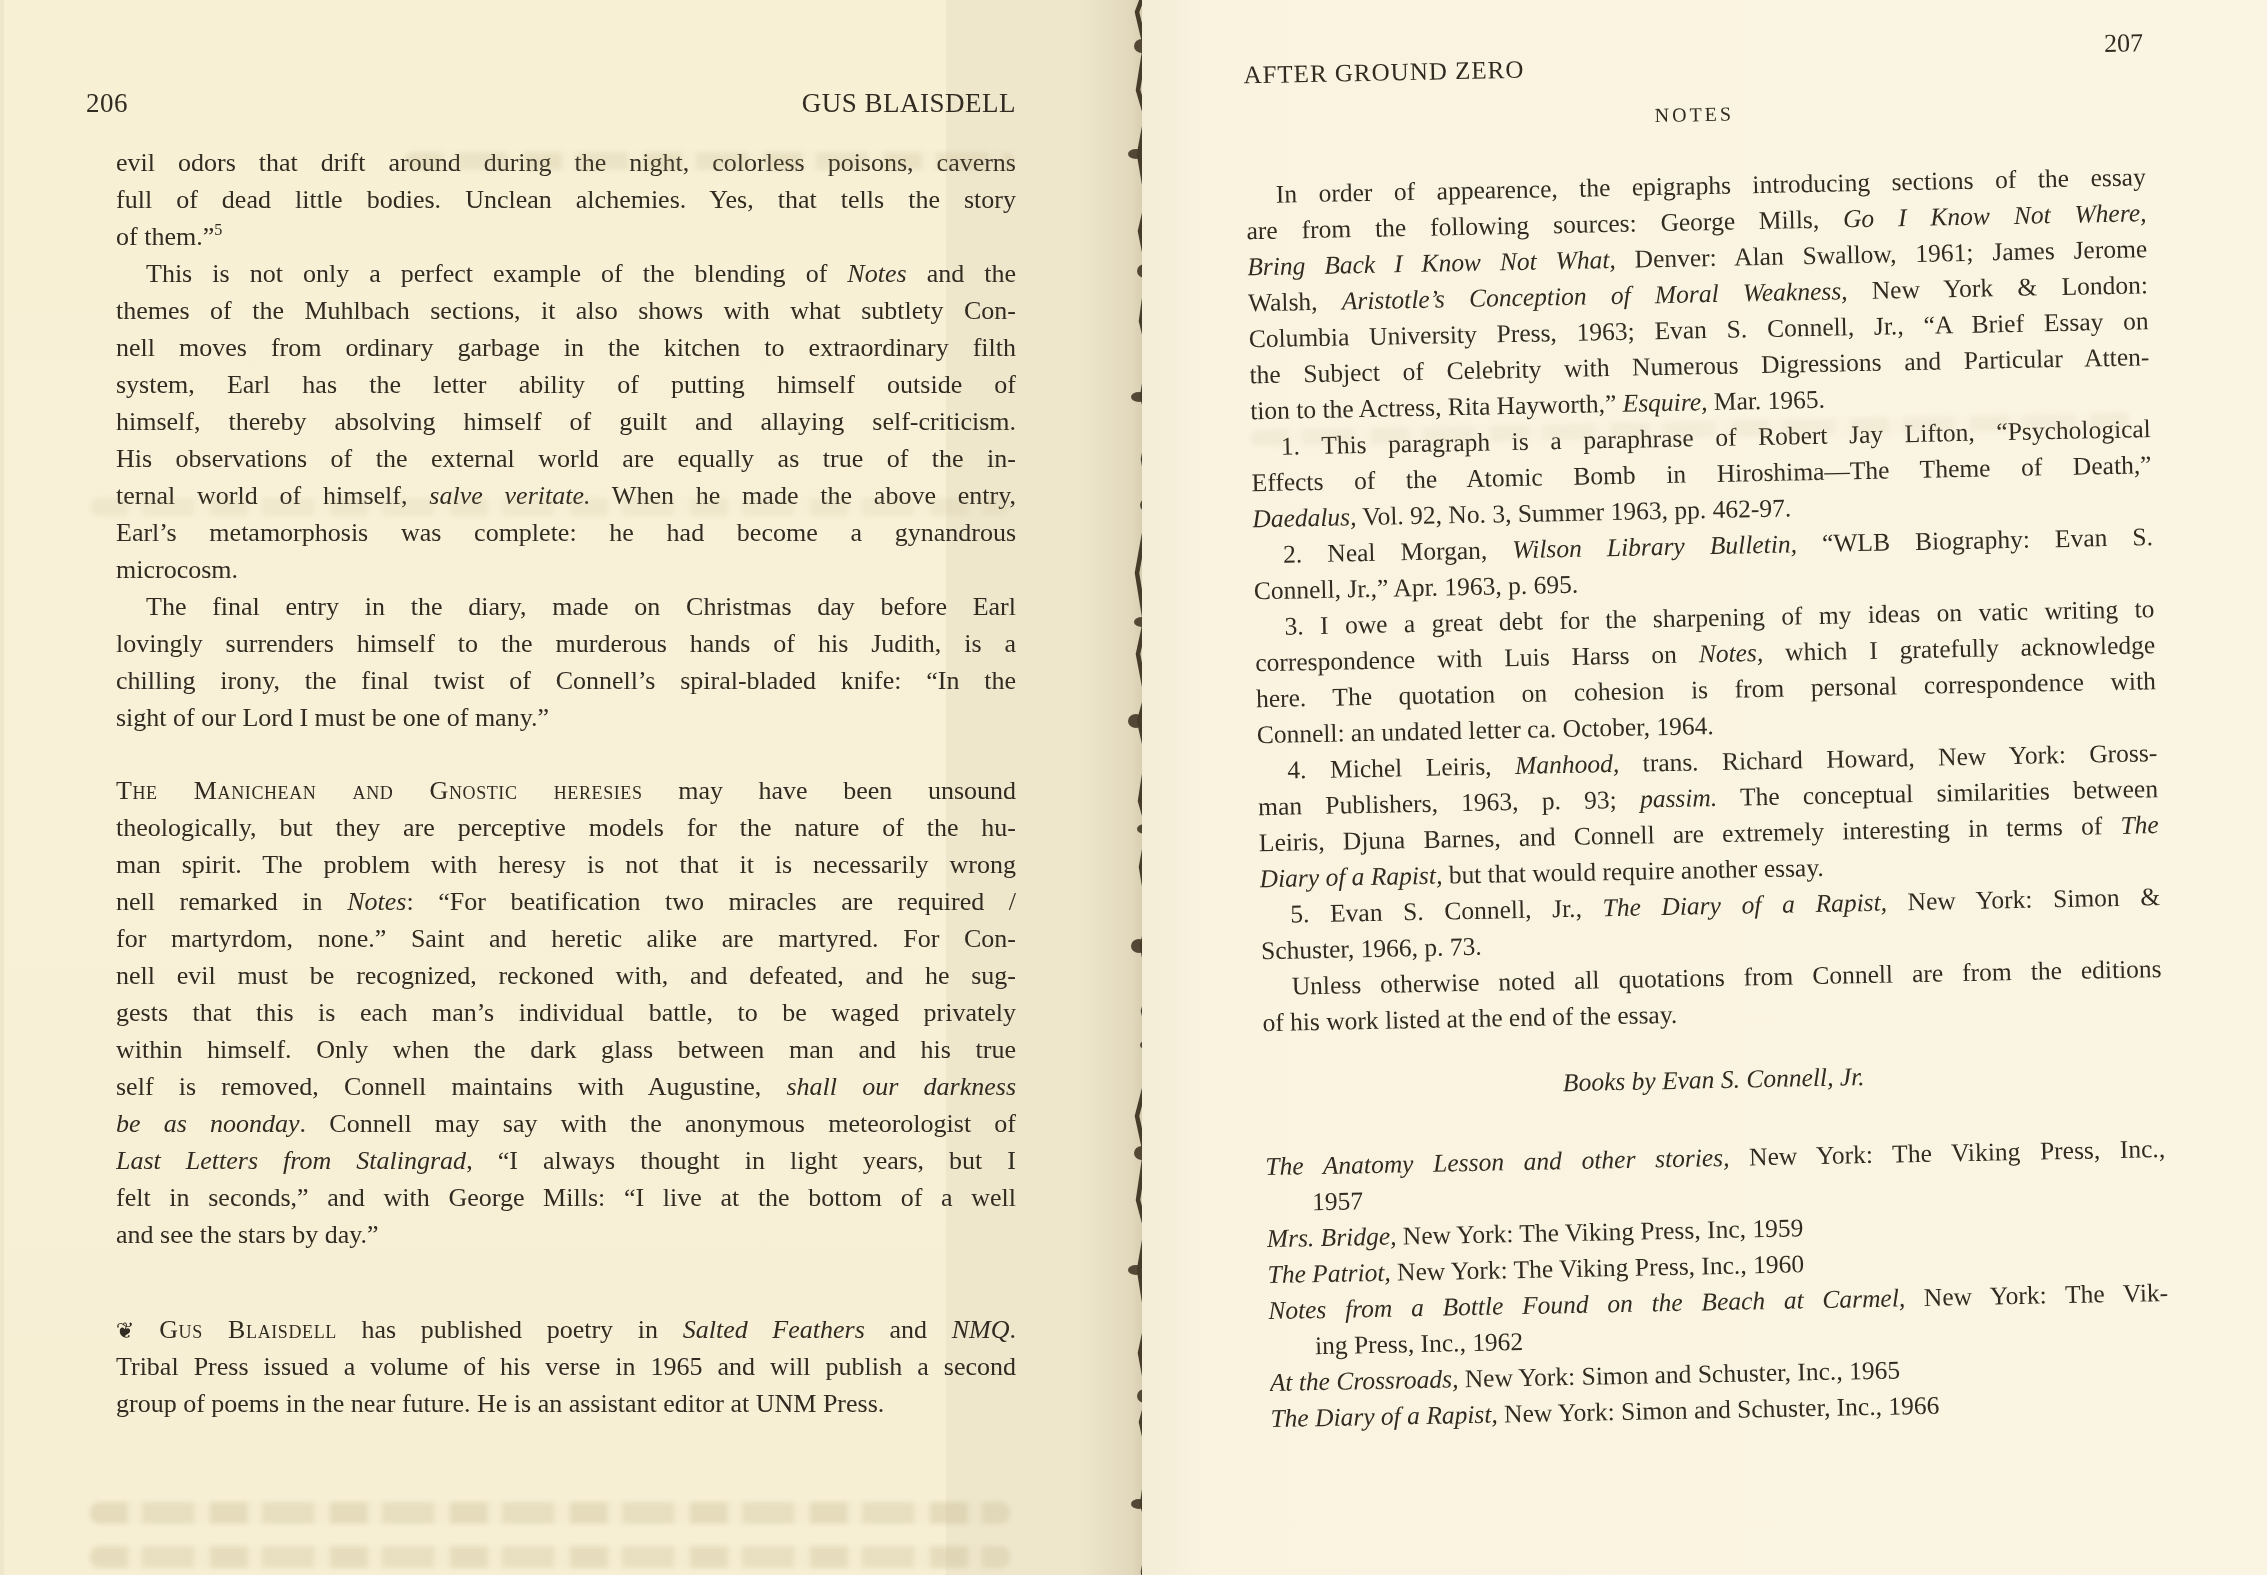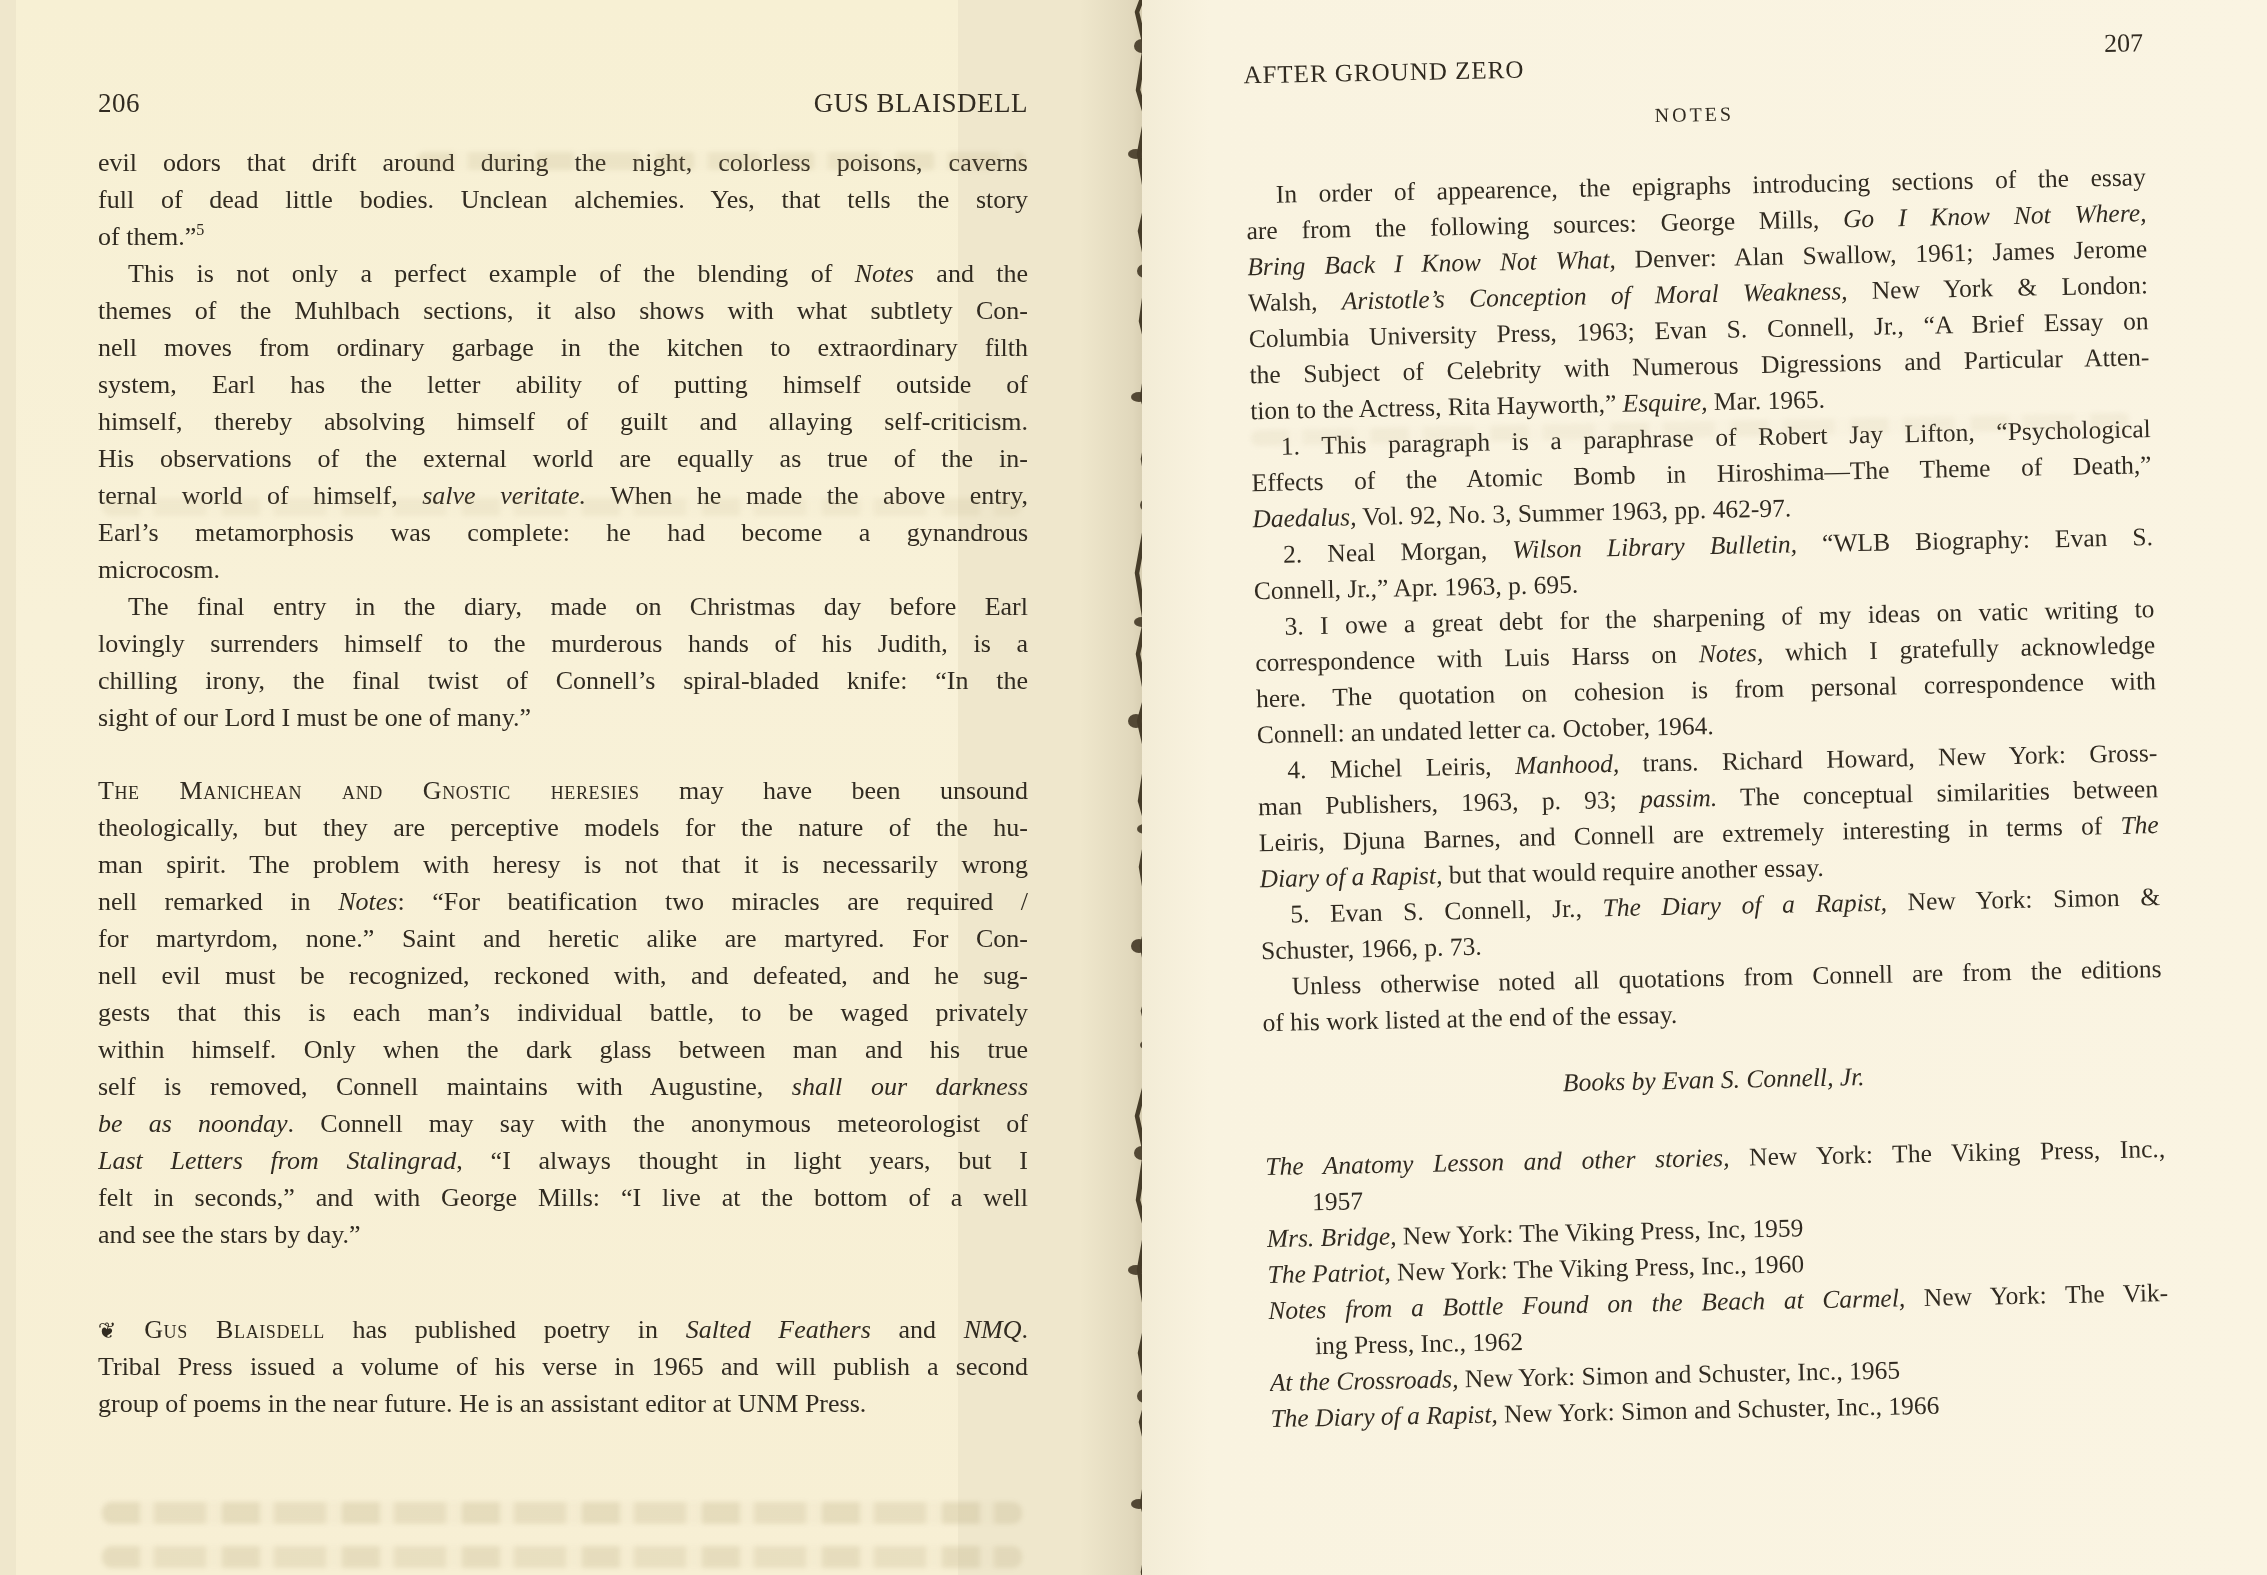--- a/index.html
+++ b/index.html
@@ -4,32 +4,32 @@
 <style>
   html,body{margin:0;padding:0;}
   body{
     width:2267px;height:1575px;overflow:hidden;position:relative;
     background:#efe7cc;
     font-family:"Liberation Serif","DejaVu Serif",serif;
     color:#312b21;
   }
   .page{position:absolute;top:0;height:1575px;}
   .page.left{
-    left:16px;width:942px;
+    left:4px;width:942px;
     background:linear-gradient(180deg,#f7f0d4 0%,#f8f1d8 40%,#f7efd4 100%);
   }
   .page.right{
     left:1142px;width:1125px;overflow:hidden;
     background:linear-gradient(90deg,#f3ecd6 0%,#f9f3e0 6%,#faf4e2 100%);
   }
   
   .lp-inner{position:absolute;left:82px;top:88px;width:930px;}
   .phead{display:flex;justify-content:space-between;align-items:baseline;
          font-size:27px;letter-spacing:.5px;}
-  .lp-body{margin-top:25px;}
+  .lp-body{margin-top:25px;margin-left:30px;}
   
   .rp-rot{position:absolute;left:0;top:0;width:1125px;
           transform:rotate(-1.15deg);transform-origin:120px 200px;}
   .rp-inner{position:absolute;left:104px;top:60px;width:900px;}
   .rp-head{display:flex;justify-content:space-between;align-items:baseline;
            font-size:25px;letter-spacing:1px;}
   .rp-head .pnum{position:relative;top:-14px;font-size:26px;letter-spacing:0;}
   .notes-head{text-align:center;font-size:20px;letter-spacing:3px;margin-top:22px;}
   .rp-body{margin-top:42px;font-size:25.5px;}
   .rp-body .line{line-height:36px;height:36px;}

